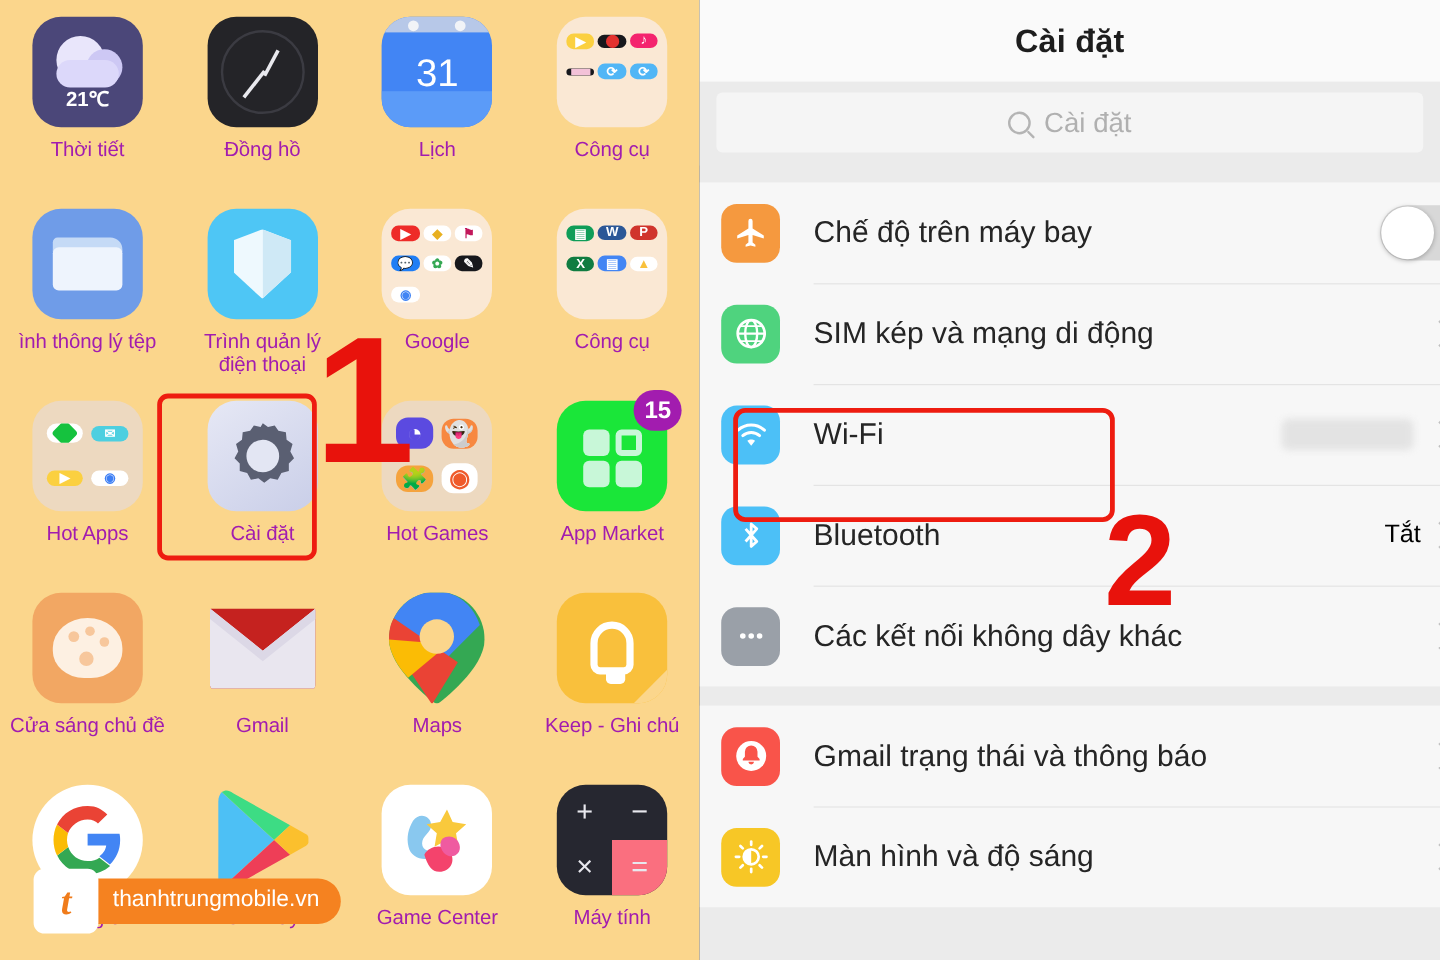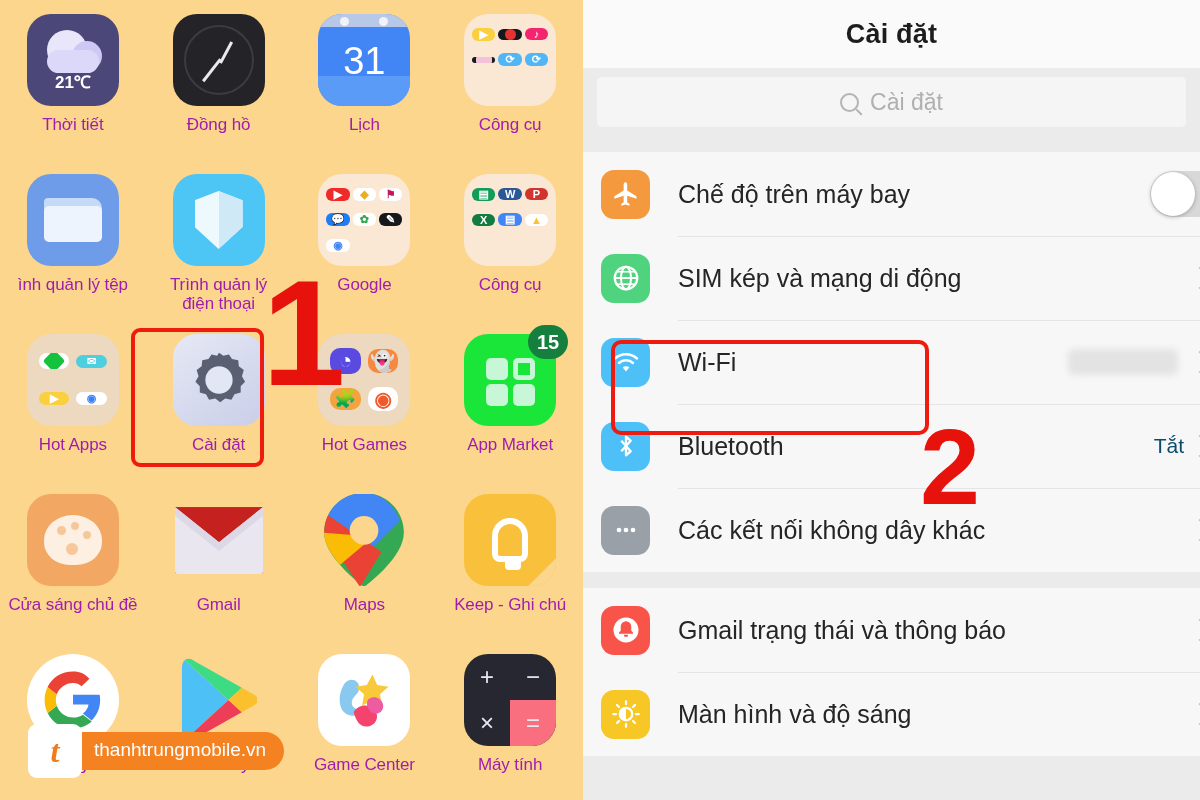--- a/index.html
+++ b/index.html
@@ -47,21 +47,21 @@
     text-align: center;
     line-height: 1.12;
     max-width: 132px;
     letter-spacing: -.1px;
   }
   .badge {
     position: absolute;
     top: -9px; right: -12px;
     min-width: 40px; height: 34px;
     border-radius: 17px;
-    background: #15803d;
+    background: #a21caf;
     color: #fff;
     font-size: 20px; font-weight: bold;
     display: flex; align-items: center; justify-content: center;
     padding: 0 7px;
   }
 
   
   .folder {
     background: #fae8d4;
     display: grid;
@@ -93,21 +93,21 @@
   .temp { position:absolute; bottom:13px; width:100%; text-align:center; color:#fff; font-size:17px; font-weight:bold;}
   
   .ic-clock { background: #242428; }
   .dial { width:70px; height:70px; border-radius:50%; border:2px solid #3b3b42; position:relative;}
   .hand1 { position:absolute; width:2.5px; height:24px; background:#e9e9ee; left:33px; top:12px; transform-origin: bottom center; transform: rotate(28deg);}
   .hand2 { position:absolute; width:2.5px; height:28px; background:#e9e9ee; left:33px; top:32px; transform-origin: top center; transform: rotate(38deg);}
   
   .ic-cal { background: #4285f4; }
   .calTop { position:absolute; top:0; left:0; right:0; height:13px; background:#b7c8e8;}
   .calRing { position:absolute; top:3px; width:9px; height:9px; border-radius:50%; background:#f1f3f7;}
-  .calNum { position:absolute; top:50%; left:50%; transform:translate(-50%,-46%); color:#fff; font-size:38px; font-weight:400;}
+  .calNum { position:absolute; top:50%; left:50%; transform:translate(-50%,-46%); color:#fff; font-size:32px; font-weight:400;}
   .calBot { position:absolute; bottom:0; left:0; right:0; height:30px; background:#5b9bf8;}
   
   .ic-file { background: #6f9ce8; }
   .fldr { position:relative; width:58px; height:44px; }
   .fldrBack{position:absolute;left:0;top:0;width:58px;height:12px;border-radius:4px 10px 0 0;background:#c5daf6;}
   .fldrFront{position:absolute;left:0;top:8px;width:58px;height:36px;border-radius:5px;background:#eef4fd;}
   
   .ic-shield { background: #4ec6f5; }
   .shield { width:48px; height:58px; background:#eef9fe; clip-path: polygon(50% 0, 100% 16%, 100% 62%, 50% 100%, 0 62%, 0 16%); position:relative;}
   .shieldDark { position:absolute; right:0; top:0; width:50%; height:100%; background:#cfe9f6; clip-path: polygon(0 0, 100% 16%, 100% 62%, 0 100%);}
@@ -211,21 +211,21 @@
   .st-row + .st-row::before {
     content:""; position:absolute; left:95px; right:0; top:0;
     height:1px; background:#e4e4e4;
   }
   .st-ico {
     width:49px;height:49px;border-radius:13px;flex:0 0 auto;
     display:flex;align-items:center;justify-content:center;
     color:#fff;
   }
   .st-label { font-size:25px; color:#252525; margin-left:28px; flex:1; white-space:nowrap;}
-  .st-value { font-size:21px; color:#0c4a6e; margin-right:8px;}
+  .st-value { font-size:21px; color:#000000; margin-right:8px;}
   .st-blur { width:110px;height:26px;border-radius:6px;background:#e3e3e3; margin-right:14px; filter: blur(3px);}
   .chev {
     width:16px;height:16px;border-right:2.6px solid #c0c0c0;border-top:2.6px solid #c0c0c0;
     transform:rotate(45deg); margin-right:-8px; flex:0 0 auto;
   }
   .toggle {
     width:86px;height:46px;border-radius:23px;background:#d8d8d8;
     position:relative; margin-right:-36px; flex:0 0 auto;
   }
   .knob {
@@ -307,21 +307,21 @@
 
       <div class="app">
         <div class="icon-wrap">
           <div class="icon ic-file">
             <div class="fldr">
                 <div class="fldrBack"></div>
                 <div class="fldrFront"></div>
               </div>
           </div>
         </div>
-        <div class="app-label">ình quản lý tệp</div>
+        <div class="app-label">ình thông lý tệp</div>
       </div>
 
       <div class="app">
         <div class="icon-wrap">
           <div class="icon ic-shield">
             <div class="shield">
                 <div class="shieldDark"></div>
               </div>
           </div>
         </div>

